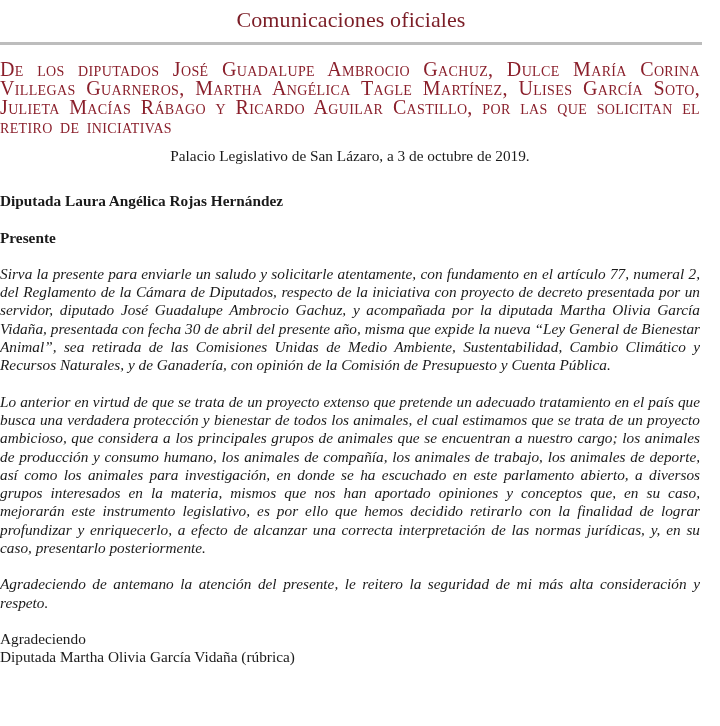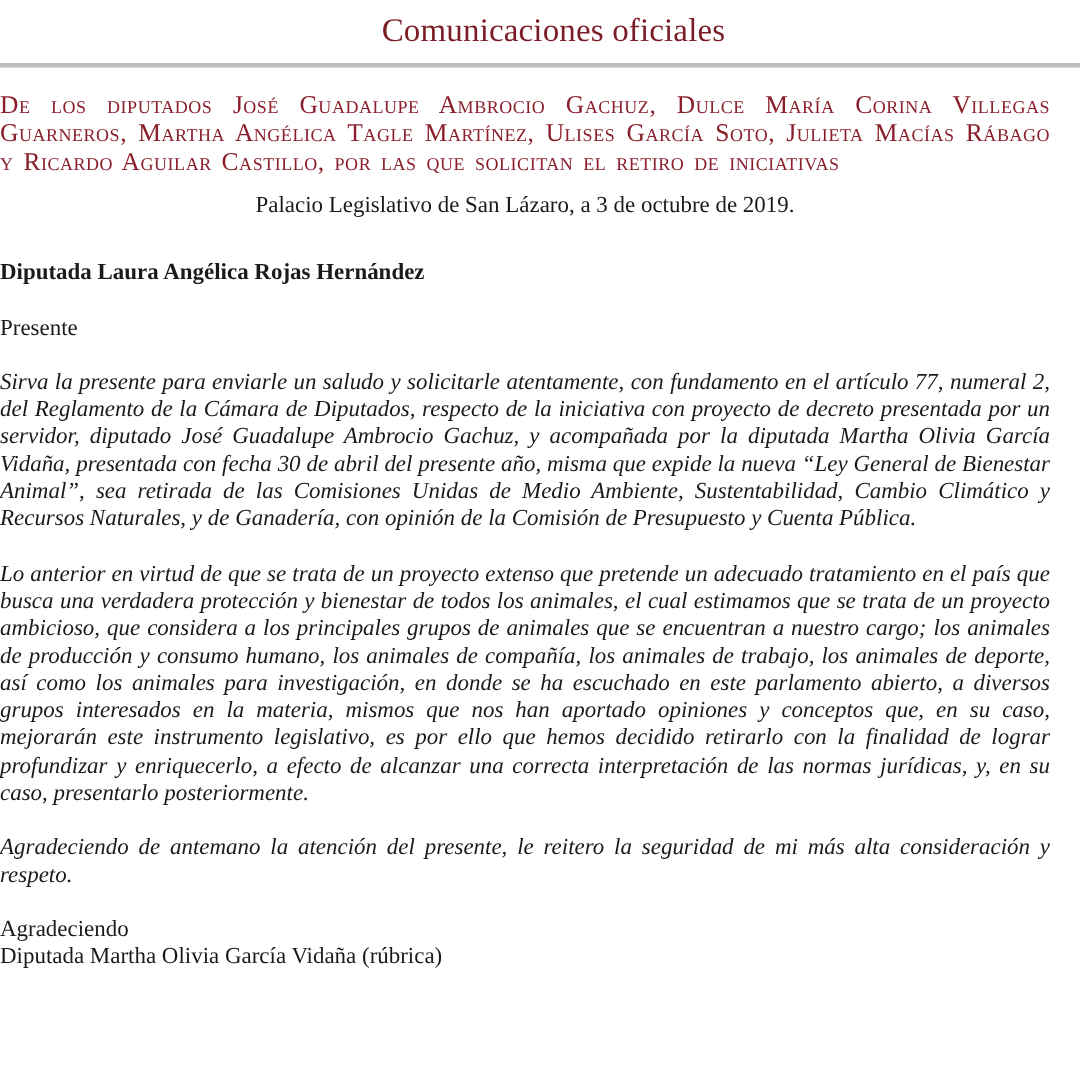--- a/index.html
+++ b/index.html
@@ -6,40 +6,39 @@
   body {
     width: 720px; height: 726px; overflow: hidden;
     font-family: "Liberation Serif", "DejaVu Serif", serif;
     color: #1a1a1a;
     position: relative;
   }
   .header {
     position: absolute; left: 0; top: 0; width: 702px; height: 42px;
     border-bottom: 3px solid #bdbdbd;
     text-align: center;
-    padding-left: 18px;
   }
   .header-title {
     display: inline-block; margin-top: 7px;
     font-size: 22px; color: #7b1d26; letter-spacing: 0.1px;
   }
   .content {
     position: absolute; left: 0; top: 60px; width: 700px;
     font-size: 15.3px; line-height: 18.3px;
   }
   .subject {
-    color: #8a1f2b; font-variant: small-caps; font-size: 17px;
+    color: #8a1f2b; font-variant: small-caps; font-size: 20px;
     line-height: 19px; text-align: justify; letter-spacing: 0.35px;
     margin: 0 0 11px 0;
     word-spacing: 2px;
   }
   p { margin: 0; }
   .place { margin-bottom: 18px; text-align: center; }
   .recipient { font-weight: bold; margin-bottom: 18px; margin-top: 27px; }
-  .greeting-bold { font-weight: normal; margin-bottom: 18px; }
+  .greeting-bold { font-weight: bold; margin-bottom: 18px; }
   .salutation { margin-bottom: 18px; }
   .para { text-align: justify; margin-bottom: 18px; font-style: italic; }
   .closing-block p { line-height: 18px; }
   .sign { margin-top: 0; }
 </style>
 </head>
 <body>
 
 <div class="header">
   <span class="header-title">Comunicaciones oficiales</span>

